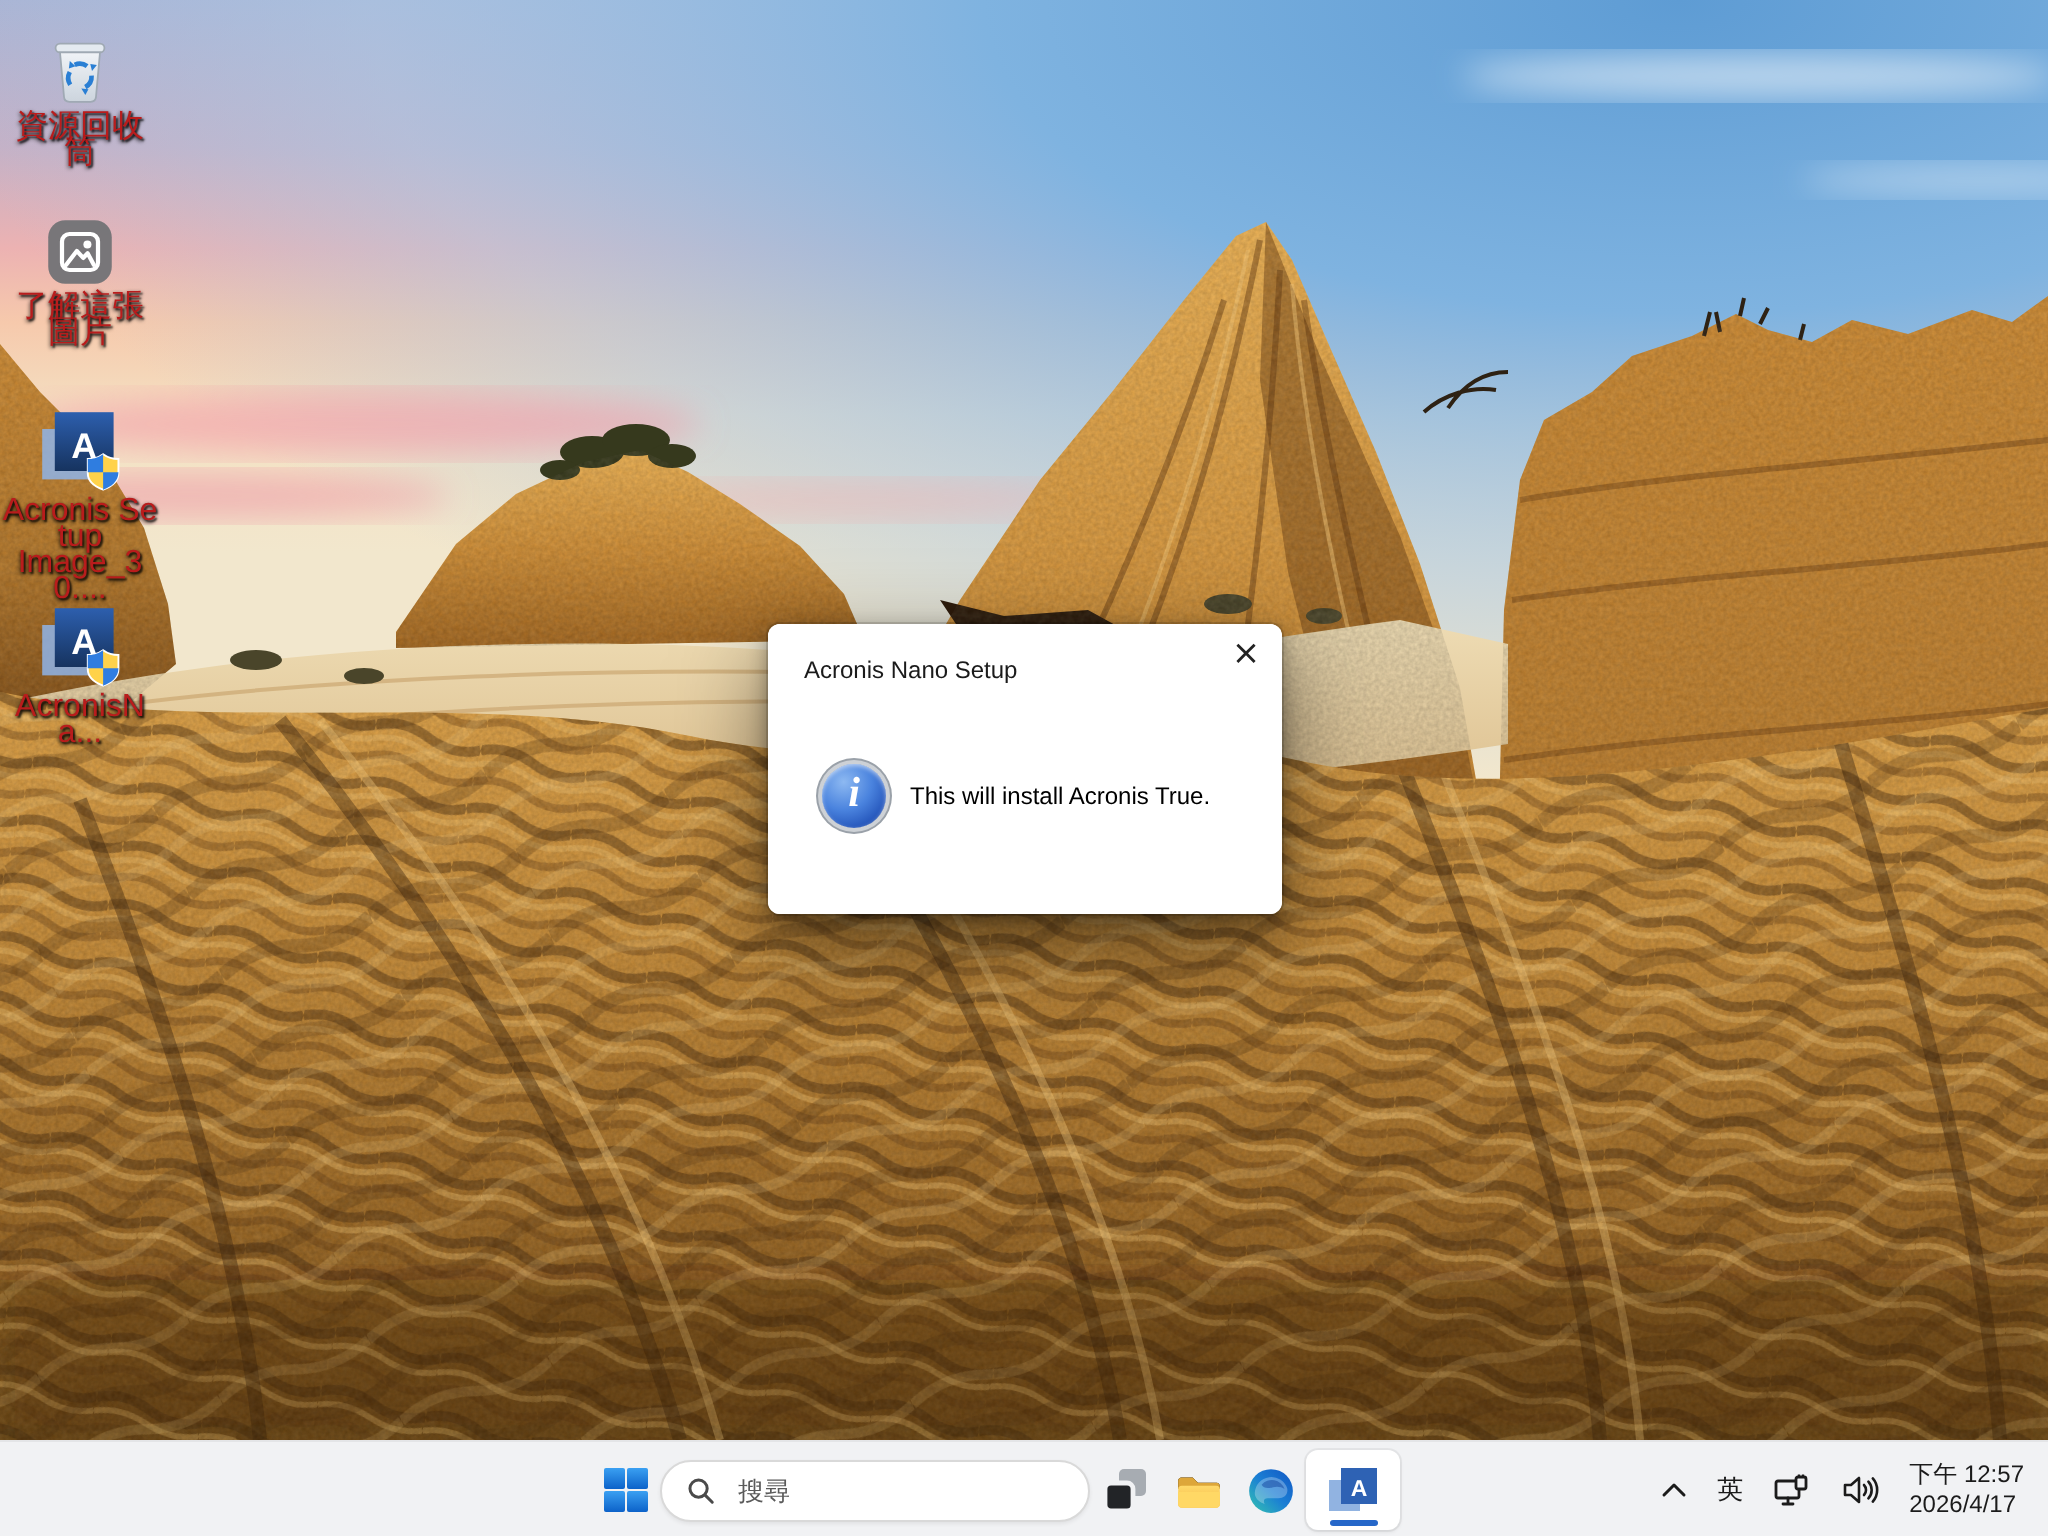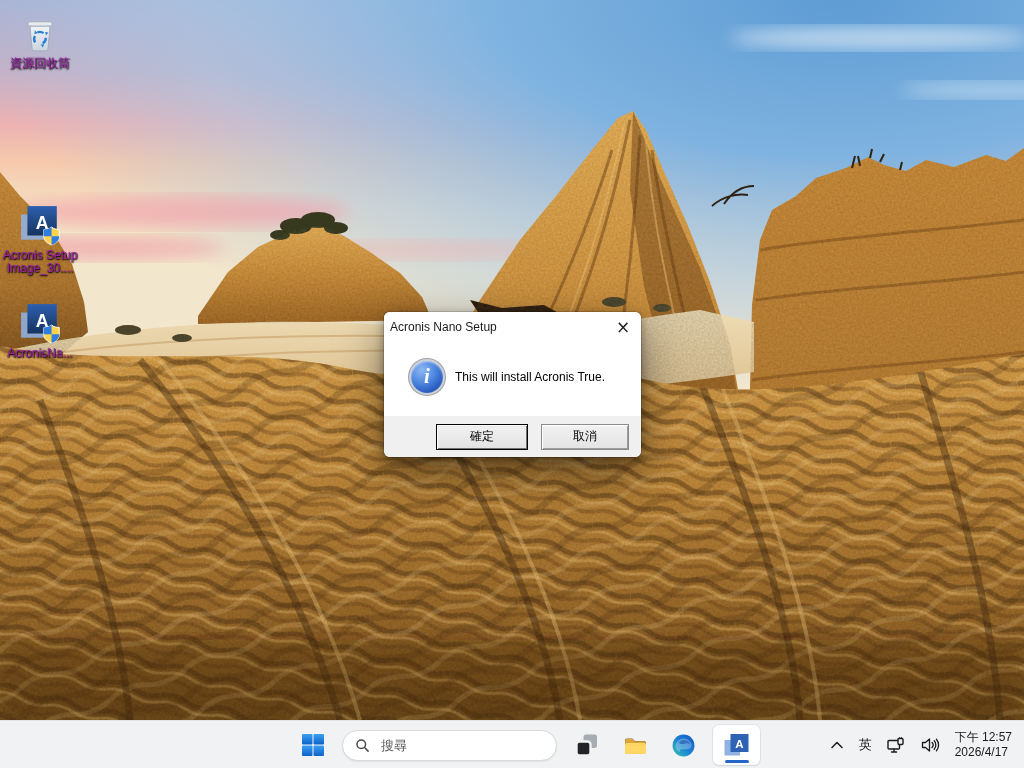--- a/index.html
+++ b/index.html
@@ -15,39 +15,39 @@
   .wallpaper svg{display:block;}
 
   
   .desk-icon{
     position:absolute;width:80px;left:0;
     display:flex;flex-direction:column;align-items:center;gap:3px;
     cursor:default;
   }
   .desk-icon .art{flex:0 0 auto;}
   .desk-icon .lbl{
-    font-size:12px;line-height:13px;color:#a21caf;text-align:center;
+    font-size:16px;line-height:13px;color:#b91c1c;text-align:center;
     text-shadow:0 1px 2px rgba(0,0,0,.95),1px 1px 1px rgba(0,0,0,.7);
     max-width:78px;word-break:break-all;
   }
   #icon-recycle{top:14px;}
   #icon-learn{top:108px;}
   #icon-acr1{top:204px;}
   #icon-acr2{top:302px;}
 
   
   .dialog{
     position:absolute;left:384px;top:312px;width:257px;height:145px;
     background:#ffffff;border-radius:6px;overflow:hidden;
     box-shadow:0 16px 45px rgba(0,0,0,.5),0 3px 10px rgba(0,0,0,.35),0 0 0 1px rgba(0,0,0,.12);
     display:flex;flex-direction:column;
   }
   .dlg-titlebar{
-    height:30px;flex:0 0 30px;display:flex;align-items:center;
-    padding-left:6px;background:#ffffff;
+    height:30px;flex:0 0 30px;display:flex;align-items:flex-end;
+    padding-left:18px;background:#ffffff;
   }
   .dlg-title{font-size:12px;color:#1b1b1b;flex:1 1 auto;}
   .dlg-close{
     width:36px;height:30px;display:flex;align-items:center;justify-content:center;
     font-size:17px;color:#222;cursor:default;border:none;background:transparent;
     font-family:"DejaVu Sans",sans-serif;
   }
   .dlg-body{
     flex:1 1 auto;display:flex;align-items:center;gap:12px;
     padding:2px 18px 6px 27px;background:#ffffff;
@@ -82,21 +82,21 @@
     box-shadow:inset 1px 1px 0 0 #ffffff,inset -1px -1px 0 0 #9d9d9d;
   }
 
   
   .taskbar{
     position:absolute;left:0;bottom:0;width:1024px;height:48px;
     background:#f1f2f4;border-top:1px solid rgba(0,0,0,.05);box-sizing:border-box;
   }
   .tb-center{
     position:absolute;left:296px;top:0;height:48px;
-    display:flex;align-items:center;gap:12px;
+    display:flex;align-items:center;gap:0;
   }
   .tb-slot{
     width:36px;height:40px;border-radius:5px;
     display:flex;align-items:center;justify-content:center;cursor:default;
   }
   .tb-slot.start{width:34px;}
   .search-pill{
     width:215px;height:31px;border-radius:16px;background:#ffffff;
     border:1px solid #d9d9d9;box-shadow:0 1px 2px rgba(0,0,0,.07);
     display:flex;align-items:center;gap:9px;padding-left:12px;box-sizing:border-box;
@@ -314,20 +314,29 @@
       </g>
       <g fill="#2a7fd4">
         <path d="M12 18.2 l3 -1 l-2.6 -2.4 z"></path>
         <path d="M21.6 16.2 l0.8 3.2 l2.2 -2.8 z"></path>
         <path d="M20.8 27.6 l-3.2 -0.4 l1.8 3 z"></path>
       </g>
     </svg>
     <div class="lbl">資源回收筒</div>
   </div>
 
+  <div class="desk-icon" id="icon-learn">
+    <svg class="art" width="36" height="36" viewBox="0 0 34 34">
+      <rect x="2" y="2" width="30" height="30" rx="8" fill="#717275" opacity="0.94"></rect>
+      <rect x="8.5" y="8.5" width="17" height="17" rx="3.5" stroke="#ffffff" stroke-width="2" fill="none"></rect>
+      <circle cx="20.5" cy="13.5" r="1.9" fill="#ffffff"></circle>
+      <path d="M10.5 23 L15.5 16.5 L18.5 19.8 L20.6 17.6 L23.5 23" stroke="#ffffff" stroke-width="2" fill="none" stroke-linejoin="round" stroke-linecap="round"></path>
+    </svg>
+    <div class="lbl">了解這張圖片</div>
+  </div>
 
   <div class="desk-icon" id="icon-acr1">
     <svg class="art" width="42" height="42" viewBox="0 0 40 40">
       <defs>
         <linearGradient id="acrG" x1="0" y1="0" x2="0" y2="1">
           <stop offset="0" stop-color="#2d5fae"></stop>
             <stop offset="1" stop-color="#16335f"></stop>
         </linearGradient>
       </defs>
       <rect x="2" y="10" width="24" height="24" fill="#8fb4e8" opacity="0.85"></rect>
@@ -357,24 +366,20 @@
   </div>
 
   <div class="dialog">
     <div class="dlg-titlebar">
       <div class="dlg-title">Acronis Nano Setup</div>
       <button class="dlg-close">×</button>
     </div>
     <div class="dlg-body">
       <div class="info-icon">i</div>
       <div class="dlg-message">This will install Acronis True.</div>
-    </div>
-    <div class="dlg-footer">
-      <button class="win-btn default">確定</button>
-      <button class="win-btn normal">取消</button>
     </div>
   </div>
 
   <div class="taskbar">
     <div class="tb-center">
 
       <div class="tb-slot start">
         <svg width="24" height="24" viewBox="0 0 24 24">
           <defs>
             <linearGradient id="winG" x1="0" y1="0" x2="0" y2="1">

